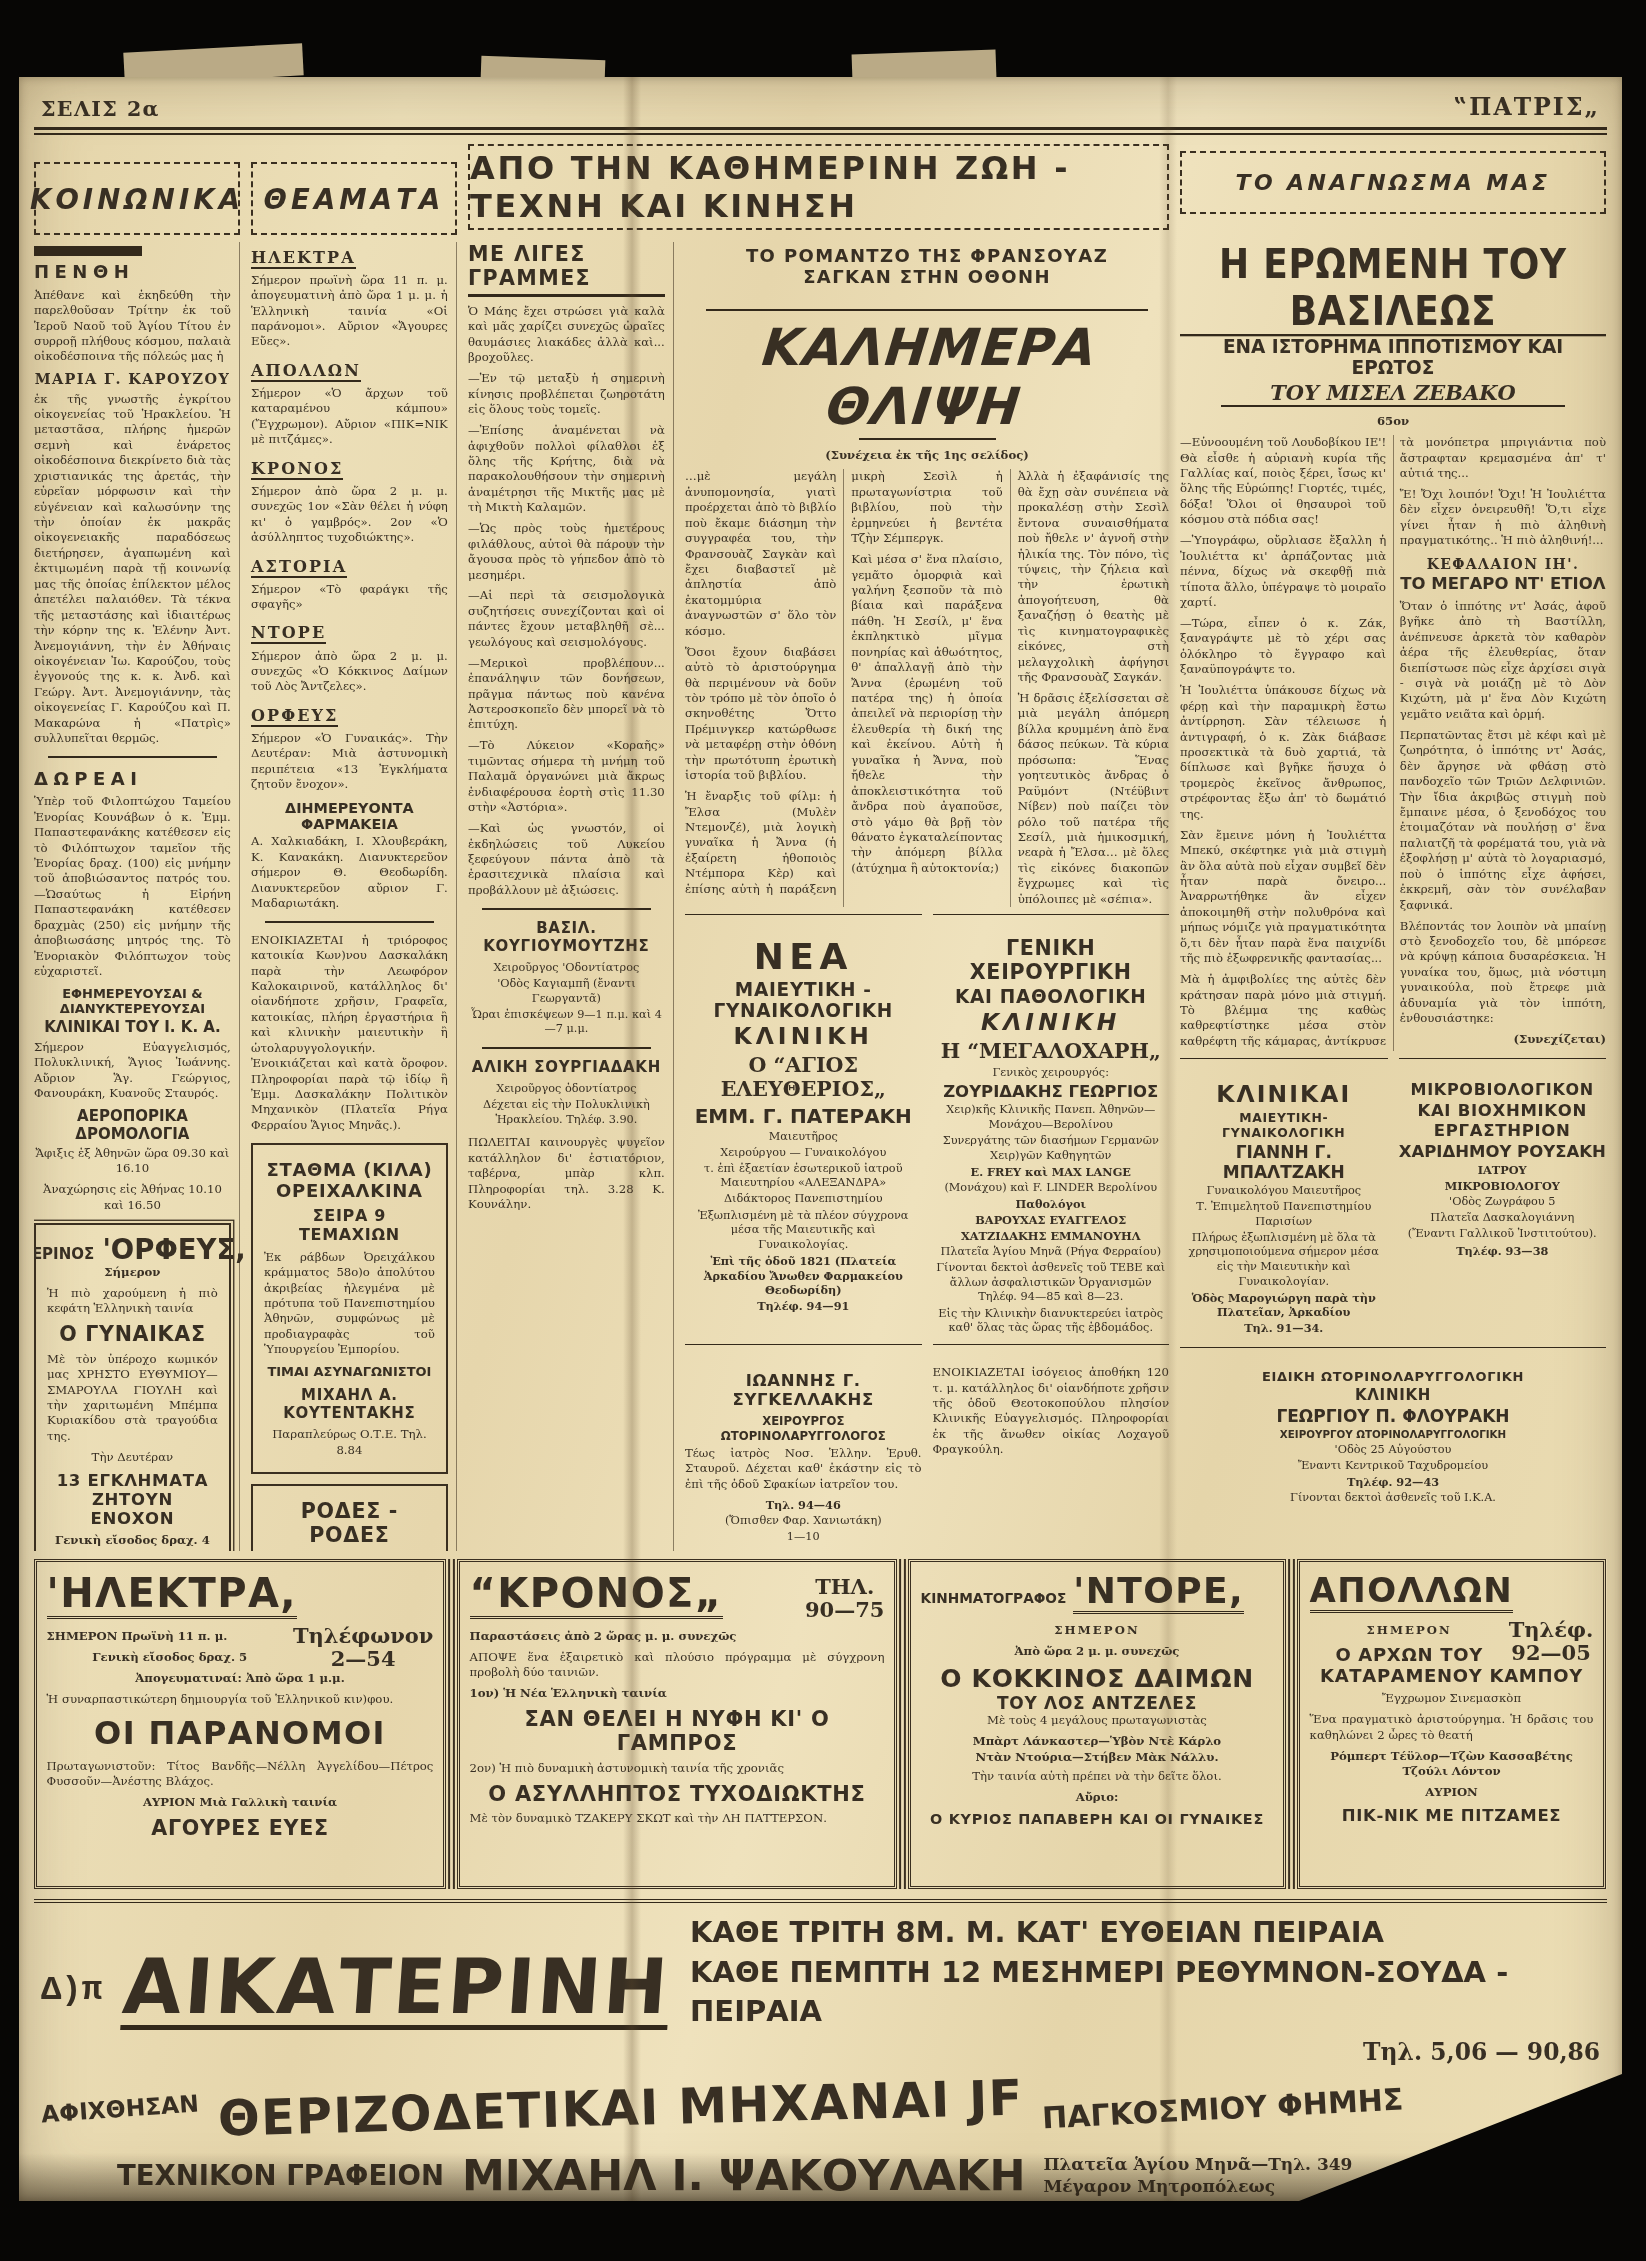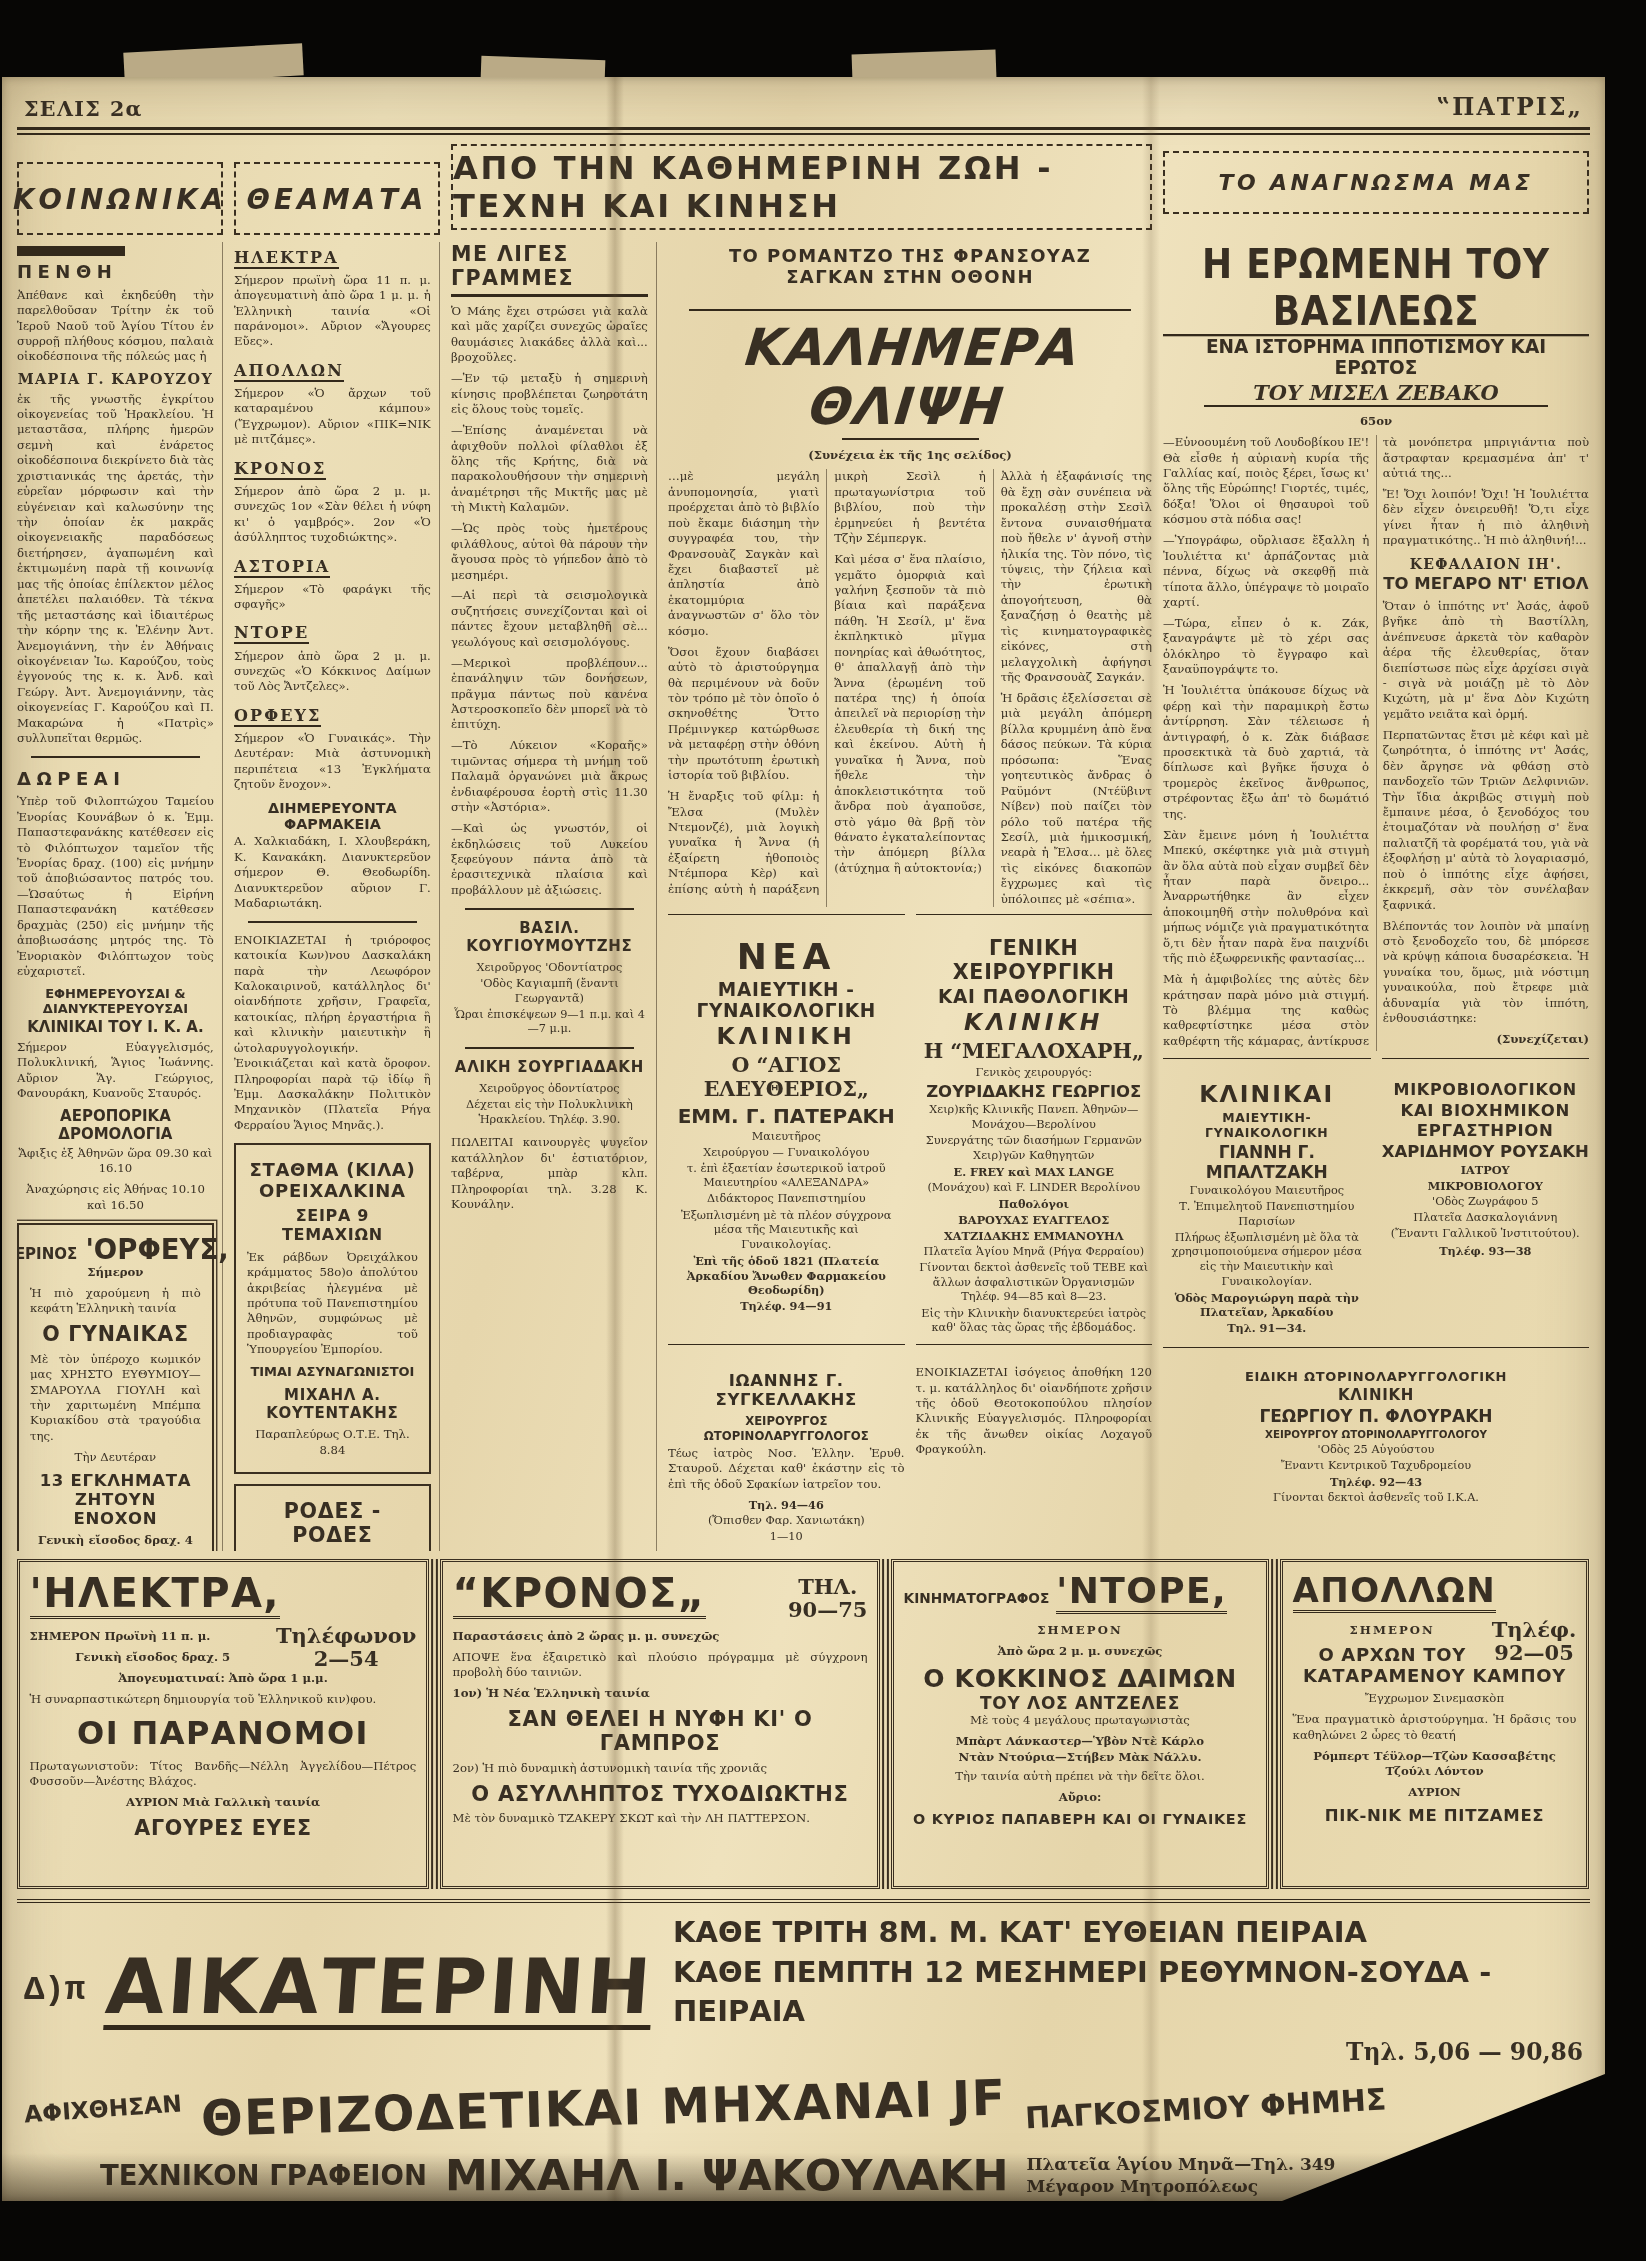--- a/index.html
+++ b/index.html
@@ -1,18 +1,18 @@
 <!DOCTYPE html>
 <html style="font-size:11px"><head>
 <meta charset="utf-8">
 <style>
   html,body{margin:0;padding:0;background:#070605;width:1646px;height:2261px;position:relative;
     font-family:"DejaVu Serif", serif;color:#382f23;}
   .scrap{position:absolute;background:#d9c89e;opacity:.85;}
-  .paper{position:absolute;left:2px;top:77px;width:1603px;height:2124px;
+  .paper{position:absolute;left:19px;top:77px;width:1603px;height:2124px;
     background:linear-gradient(105deg,#e4d4a9 0%,#ecdfb8 18%,#e6d6ac 37%,#efe2bd 55%,#e5d5aa 72%,#ecdeb5 100%);
     box-shadow:inset 0 0 62px rgba(90,70,40,.35), inset 0 0 9.6px rgba(60,45,25,.35);
     padding:13.7px 15px;box-sizing:border-box;overflow:hidden;}
   .crease{position:absolute;top:0;bottom:0;width:18px;pointer-events:none;
     background:linear-gradient(90deg,transparent,rgba(95,75,45,.28),transparent);}
   .cornercut{position:absolute;right:0;bottom:0;width:323px;height:127px;background:#070605;
     clip-path:polygon(0 100%,100% 0,100% 100%);}
   .botshade{position:absolute;left:0;bottom:0;width:100%;height:48px;
     background:linear-gradient(0deg,rgba(40,30,15,.5),transparent);}
 
@@ -365,21 +365,21 @@
           <p class="smc">Πλατεῖα Δασκαλογιάννη</p>
           <p class="smc">(Ἔναντι Γαλλικοῦ Ἰνστιτούτου).</p>
           <p class="smc bold">Τηλέφ. 93—38</p>
         </div>
       </div>
 
       <div class="clinic" style="margin-top:9.6px;">
         <div class="cl2" style="font-size:13px;">ΕΙΔΙΚΗ ΩΤΟΡΙΝΟΛΑΡΥΓΓΟΛΟΓΙΚΗ</div>
         <div class="cl2" style="font-size:15px;">ΚΛΙΝΙΚΗ</div>
         <div class="clname" style="font-size:17px;">ΓΕΩΡΓΙΟΥ Π. ΦΛΟΥΡΑΚΗ</div>
-        <p class="smc sanshead" style="font-size:10.3px;">ΧΕΙΡΟΥΡΓΟΥ ΩΤΟΡΙΝΟΛΑΡΥΓΓΟΛΟΓΟΥ</p>
+        <p class="smc sanshead" style="font-size:10.3px;">ΧΕΙΡΟΥΡΓΟΥ ΩΤΟΡΙΝΟΛΑΡΥΓΓΟΛΟΓΙΚΗ</p>
         <p class="smc">'Οδὸς 25 Αὐγούστου</p>
         <p class="smc">Ἔναντι Κεντρικοῦ Ταχυδρομείου</p>
         <p class="smc bold">Τηλέφ. 92—43</p>
         <p class="smc">Γίνονται δεκτοὶ ἀσθενεῖς τοῦ Ι.Κ.Α.</p>
       </div>
     </section>
   </main>
 
   <section class="cinband">
     <div class="cin">

